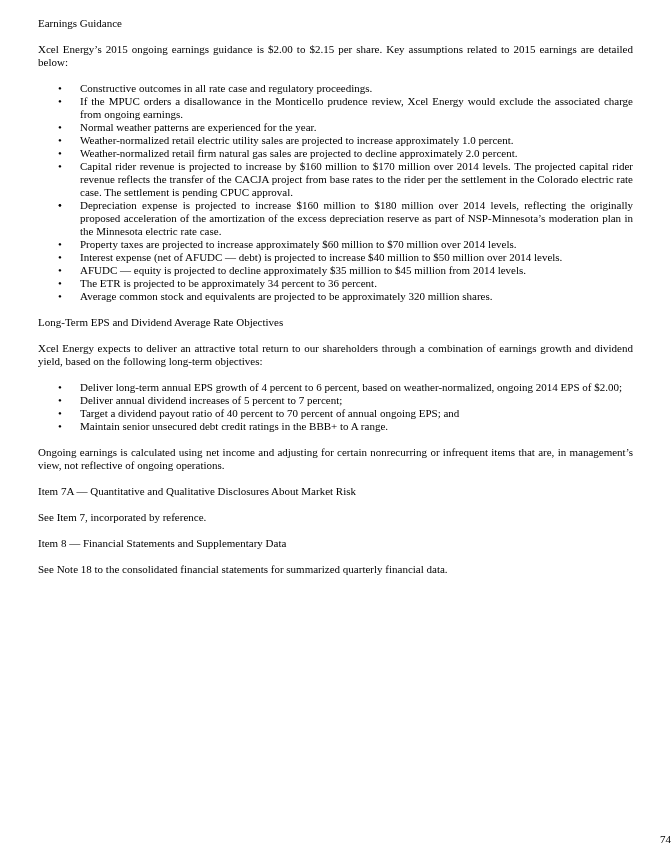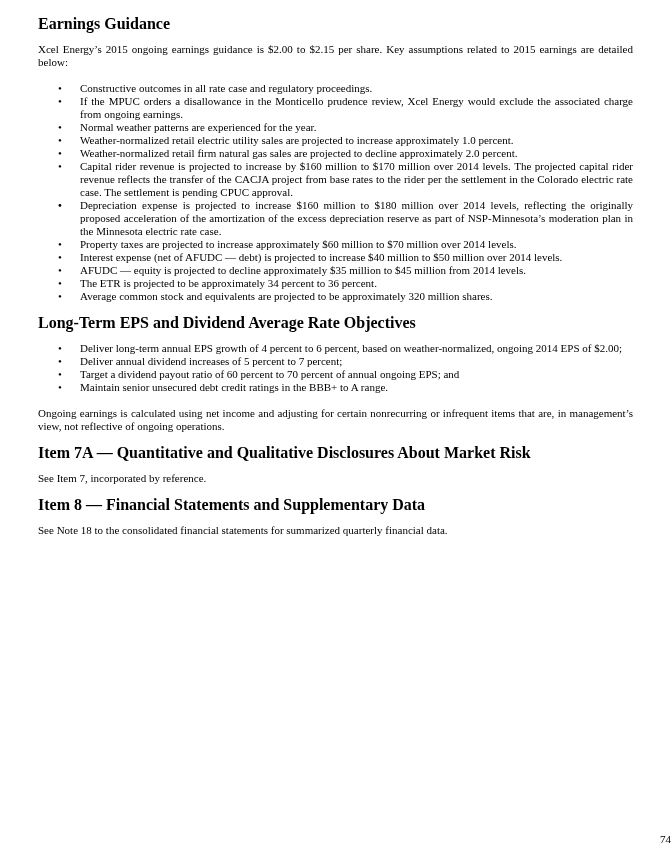--- a/index.html
+++ b/index.html
@@ -15,23 +15,23 @@
     background: #ffffff;
     font-family: "Liberation Serif", "DejaVu Serif", serif;
     font-size: 11px;
     line-height: 13px;
     color: #000000;
     box-sizing: border-box;
     padding: 17px 38px 0 38px;
     overflow: hidden;
   }
   .heading {
-    font-size: 16px;
+    font-size: 11px;
     line-height: 13px;
-    font-weight: bold;
+    font-weight: normal;
     margin: 0 0 13px 0;
   }
   .para {
     margin: 0 0 13px 0;
     text-align: justify;
   }
   ul.bullets {
     list-style: none;
     margin: 0 0 13px 0;
     padding: 0;
@@ -113,33 +113,34 @@
       <span>The ETR is projected to be approximately 34 percent to 36 percent.</span>
     </li>
     <li>
       <span class="marker">•</span>
       <span>Average common stock and equivalents are projected to be approximately 320 million shares.</span>
     </li>
   </ul>
 
   <div class="heading">Long-Term EPS and Dividend Average Rate Objectives</div>
 
+  <p class="para">Xcel Energy expects to deliver an attractive total return to our shareholders through a combination of earnings growth and dividend yield, based on the following long-term objectives:</p>
 
   <ul class="bullets">
     <li>
       <span class="marker">•</span>
       <span>Deliver long-term annual EPS growth of 4 percent to 6 percent, based on weather-normalized, ongoing 2014 EPS of $2.00;</span>
     </li>
     <li>
       <span class="marker">•</span>
       <span>Deliver annual dividend increases of 5 percent to 7 percent;</span>
     </li>
     <li>
       <span class="marker">•</span>
-      <span>Target a dividend payout ratio of 60 percent to 70 percent of annual ongoing EPS; and</span>
+      <span>Target a dividend payout ratio of 40 percent to 70 percent of annual ongoing EPS; and</span>
     </li>
     <li>
       <span class="marker">•</span>
       <span>Maintain senior unsecured debt credit ratings in the BBB+ to A range.</span>
     </li>
   </ul>
 
   <p class="para">Ongoing earnings is calculated using net income and adjusting for certain nonrecurring or infrequent items that are, in management’s view, not reflective of ongoing operations.</p>
 
   <div class="heading">Item 7A — Quantitative and Qualitative Disclosures About Market Risk</div>

